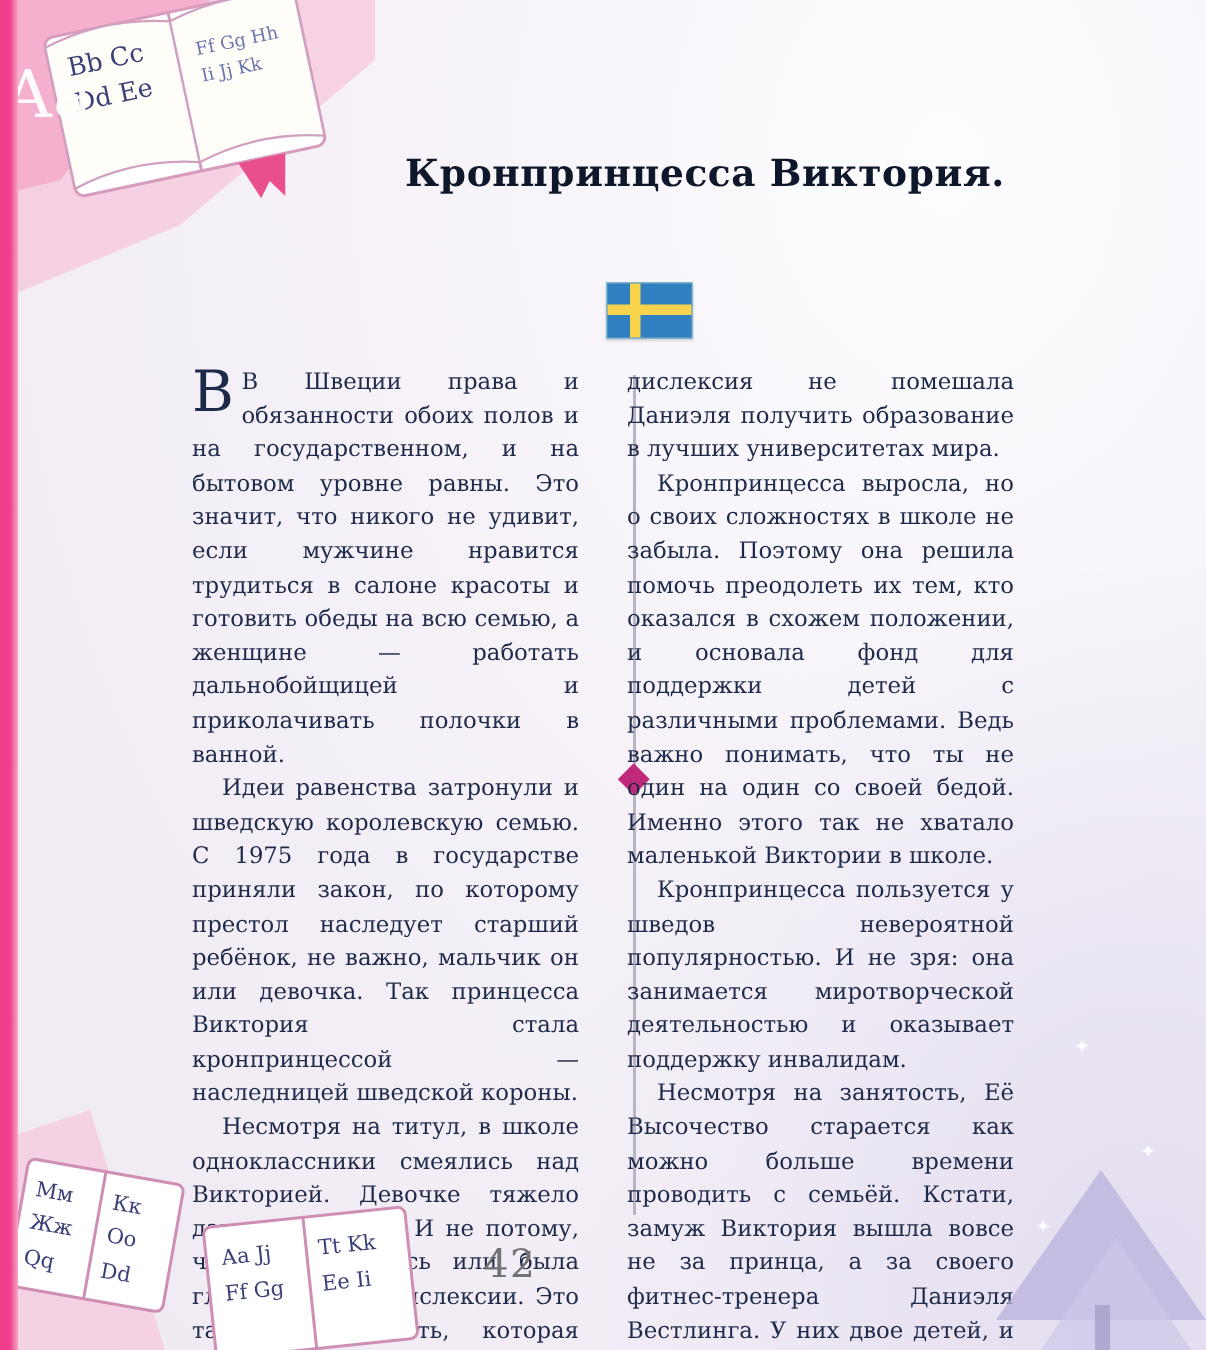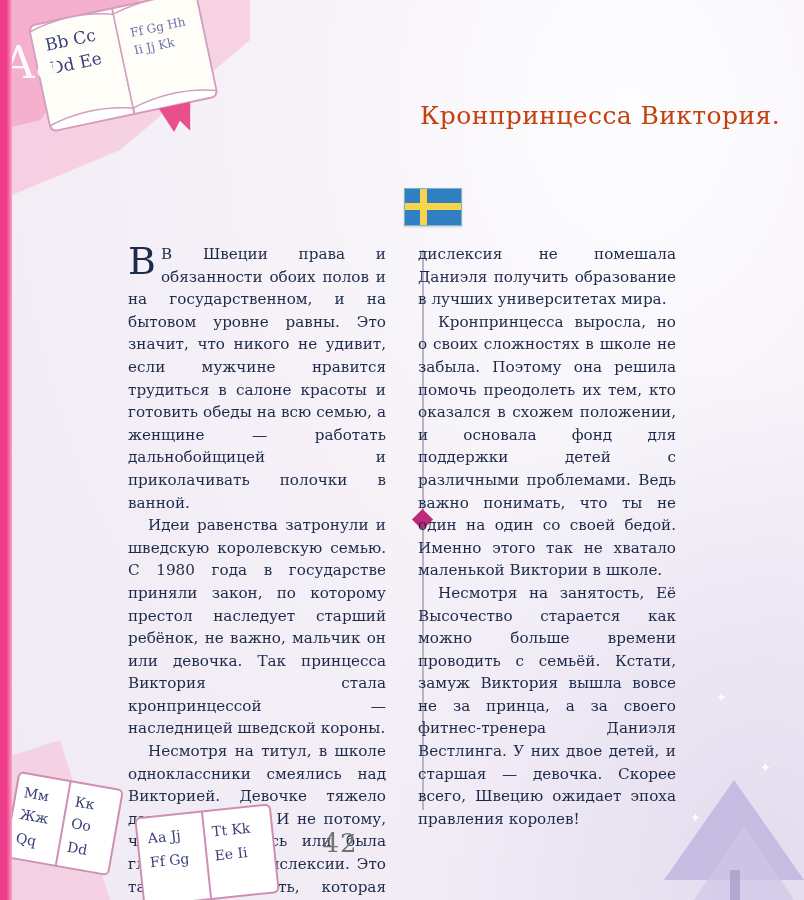--- a/index.html
+++ b/index.html
@@ -53,26 +53,27 @@
   }
   .deco-br {
     right: 0; bottom: 0;
     width: 260px; height: 170px;
   }
   .title {
     position: absolute;
     left: 160px;
     top: 96px;
     width: 620px;
-    text-align: right;
-    color: #c2410c;
+    text-align: center;
+    color: #0f172a;
     font-family: "DejaVu Serif", serif;
     font-size: 25px;
     line-height: 40px;
     letter-spacing: 0.4px;
+    font-weight: bold;
   }
   .title .line2 { display: block; }
   .flag {
     position: absolute;
     left: 404px;
     top: 188px;
     width: 56px;
     height: 36px;
     border: 1px solid #7fb4cf;
     background: #2f7fc1;
@@ -192,26 +193,27 @@
     <div class="hbar"></div>
     <div class="vbar"></div>
   </div>
 
   <div class="divider"></div>
   <div class="diamond"></div>
 
   <div class="columns">
     <div class="col">
       <p class="first"><span class="dropcap">В</span><span>В Швеции права и обязанности обоих полов и на государственном, и на бытовом уровне равны. Это значит, что никого не удивит, если мужчине нравится трудиться в салоне красоты и готовить обеды на всю семью, а женщине — работать дальнобойщицей и приколачивать полочки в ванной.</span></p>
-      <p>Идеи равенства затронули и шведскую королевскую семью. С 1980 года в государстве приняли закон, по которому престол наследует старший ребёнок, не важно, мальчик он или девочка. Так принцесса Виктория стала кронпринцессой — наследницей шведской короны.</p>
+      <p>Идеи равенства затронули и шведскую королевскую семью. С 1975 года в государстве приняли закон, по которому престол наследует старший ребёнок, не важно, мальчик он или девочка. Так принцесса Виктория стала кронпринцессой — наследницей шведской короны.</p>
       <p>Несмотря на титул, в школе одноклассники смеялись над Викторией. Девочке тяжело давалось чтение. И не потому, что она ленилась или была глупой, а из-за дислексии. Это такая особенность, которая затрудняет распознавание букв. При этом человек может быть очень одарённым во многих областях, просто к нему нужен особый подход. Однако</p>
     </div>
     <div class="col">
       <p class="first">дислексия не помешала Даниэля получить образование в лучших университетах мира.</p>
       <p>Кронпринцесса выросла, но о своих сложностях в школе не забыла. Поэтому она решила помочь преодолеть их тем, кто оказался в схожем положении, и основала фонд для поддержки детей с различными проблемами. Ведь важно понимать, что ты не один на один со своей бедой. Именно этого так не хватало маленькой Виктории в школе.</p>
+      <p>Кронпринцесса пользуется у шведов невероятной популярностью. И не зря: она занимается миротворческой деятельностью и оказывает поддержку инвалидам.</p>
       <p>Несмотря на занятость, Её Высочество старается как можно больше времени проводить с семьёй. Кстати, замуж Виктория вышла вовсе не за принца, а за своего фитнес-тренера Даниэля Вестлинга. У них двое детей, и старшая — девочка. Скорее всего, Швецию ожидает эпоха правления королев!</p>
     </div>
   </div>
 
   <div class="folio">42</div>
 
   <svg class="deco deco-bl" viewBox="0 0 300 180">
     <polygon points="0,40 60,20 110,180 0,180" fill="#f7b8d2" opacity="0.5"></polygon>
     <g transform="rotate(10 60 110)">
       <rect x="10" y="60" width="105" height="86" rx="5" fill="#ffffff" stroke="#cf8fb5" stroke-width="2"></rect>

